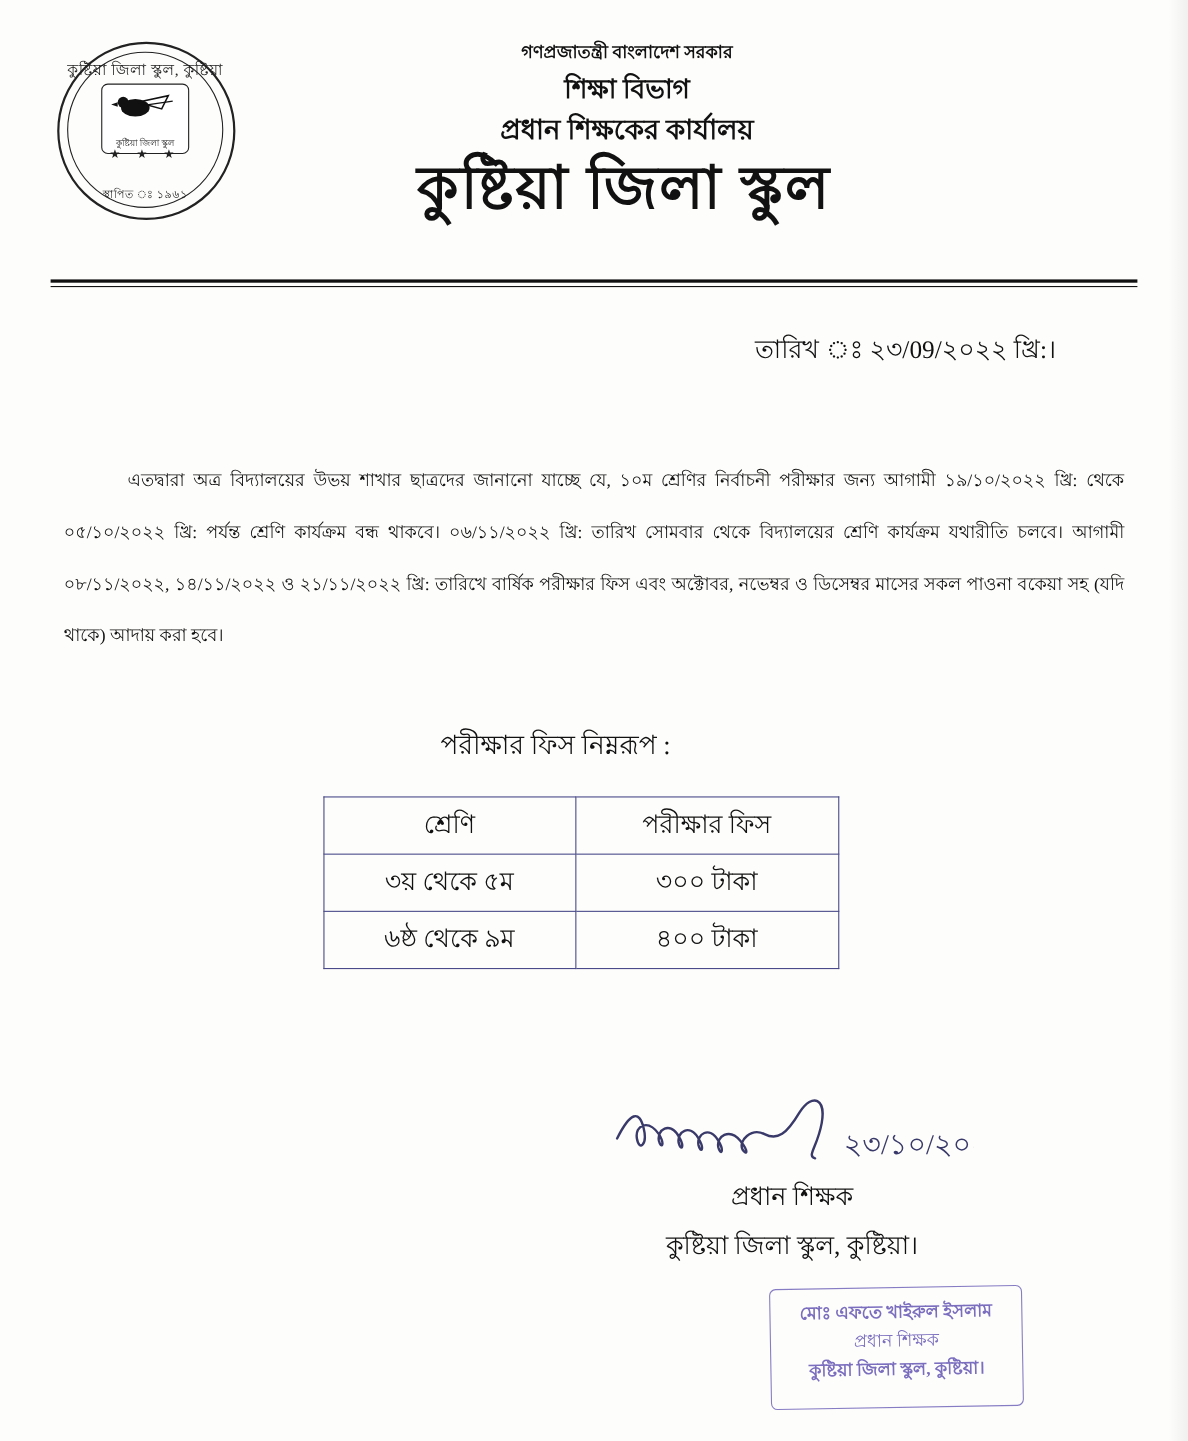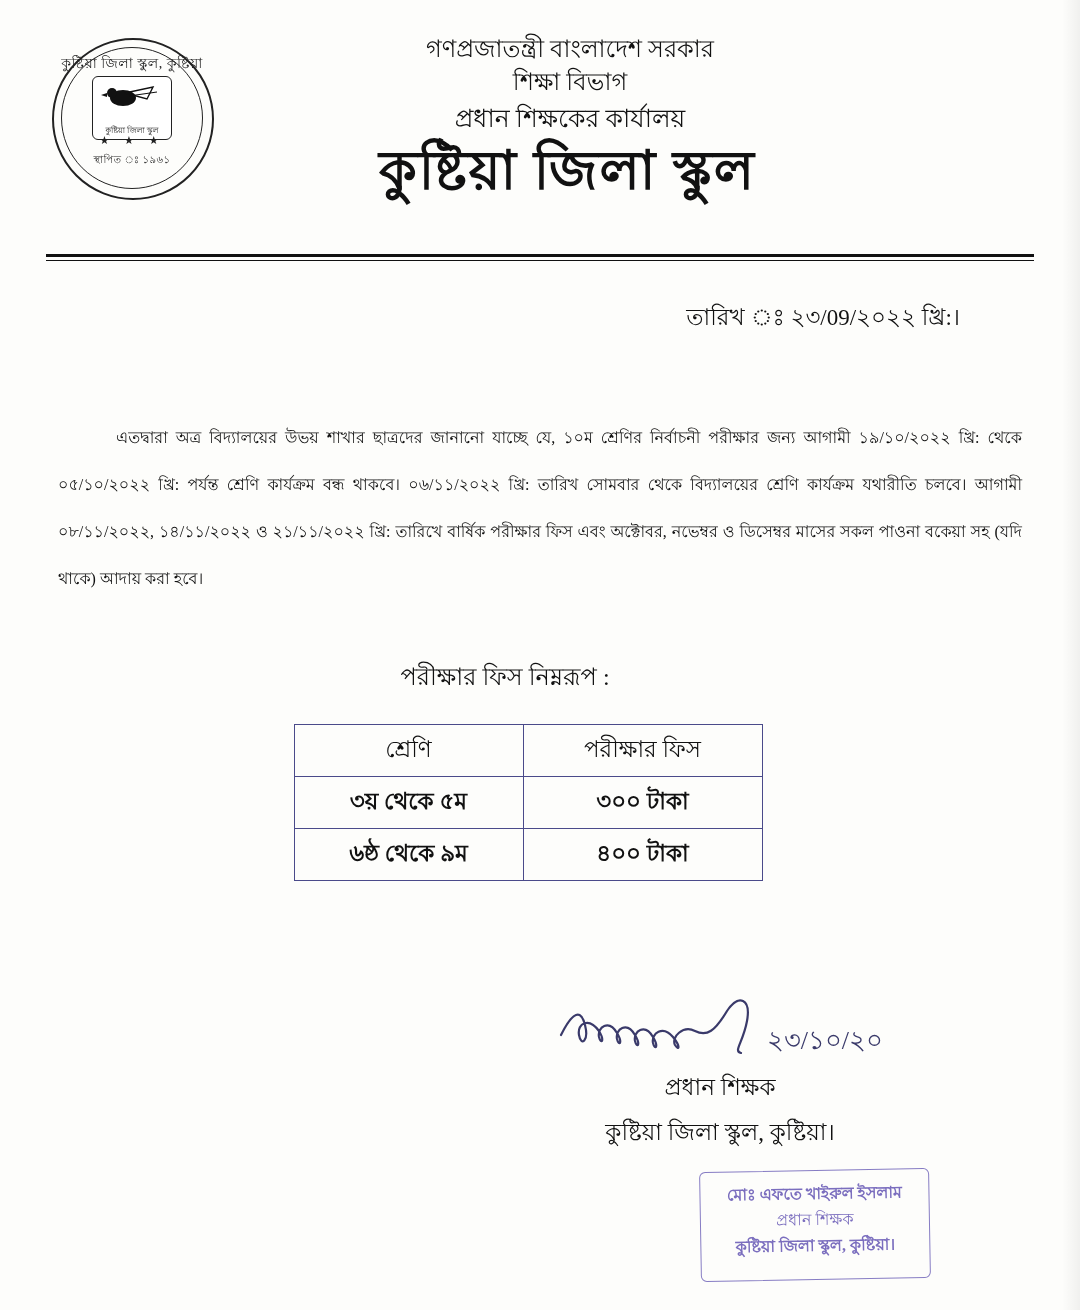--- a/index.html
+++ b/index.html
@@ -75,49 +75,49 @@
   }
   .logo .topcurve, .logo .botcurve {
     position: absolute;
     left: 0; right: 0;
     text-align: center;
     font-size: 14px;
     color: #222;
     letter-spacing: 0.5px;
   }
   .logo .topcurve { top: 14px; }
-  .logo .botcurve { bottom: 29px; font-size: 10px; }
+  .logo .botcurve { bottom: 12px; font-size: 10px; }
   .logo .stars {
     position: absolute;
     left: 0; right: 0;
     top: 96px;
     text-align: center;
     font-size: 11px;
     color: #222;
     letter-spacing: 6px;
   }
 
   .gov-lines {
     text-align: center;
     margin-left: 60px;
   }
   .gov-line1 {
-    font-size: 24px;
+    font-size: 16px;
     line-height: 30px;
-    font-weight: 400;
+    font-weight: 700;
   }
   .gov-line2 {
     font-size: 24px;
     line-height: 36px;
-    font-weight: 400;
+    font-weight: 700;
   }
   .gov-line3 {
     font-size: 25px;
     line-height: 38px;
-    font-weight: 400;
+    font-weight: 700;
   }
   .school-name {
     text-align: center;
     margin-left: 55px;
     font-size: 54px;
     line-height: 62px;
     font-weight: 700;
     letter-spacing: 2px;
     margin-top: 2px;
   }
@@ -170,21 +170,21 @@
     padding-right: 24px;
   }
   table.fee-table {
     border-collapse: collapse;
     font-size: 23px;
   }
   table.fee-table td, table.fee-table th {
     border: 1.6px solid #4a4a8a;
     padding: 6px 10px;
     text-align: center;
-    font-weight: 700;
+    font-weight: 400;
     height: 34px;
   }
   table.fee-table th { font-weight: 400; }
   table.fee-table .col-class { width: 208px; }
   table.fee-table .col-fee { width: 218px; margin-left: 48px; }
 
   
   .sig-block {
     margin-top: 110px;
     text-align: center;

